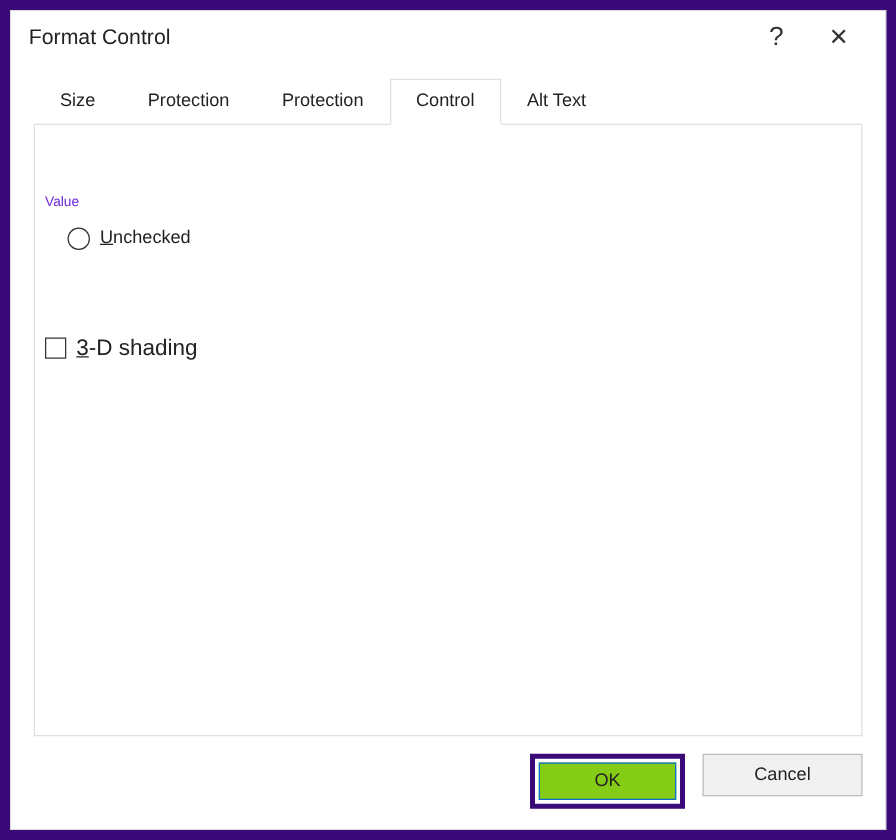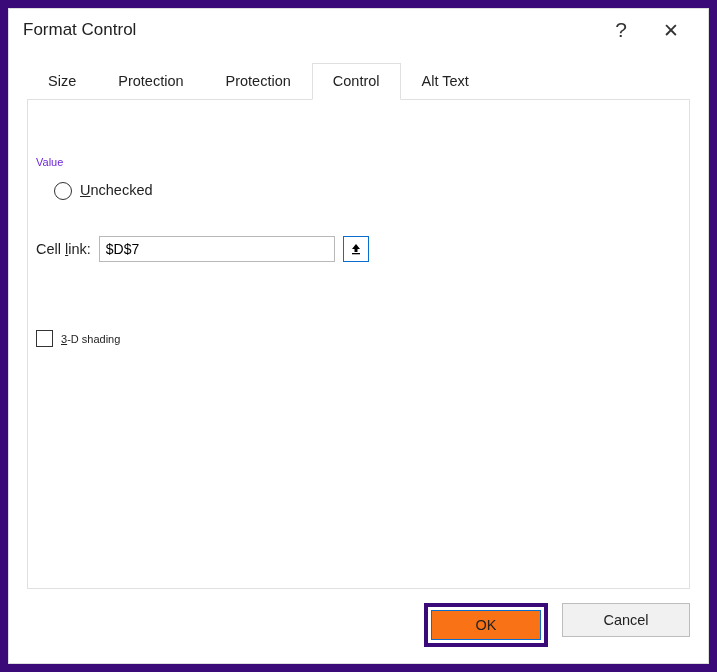--- a/index.html
+++ b/index.html
@@ -62,36 +62,36 @@
       height:26px; border:1px solid #b8b8b8; padding: 2px 6px; font-size:14px; width: 236px;
       font-family: inherit;
     }
     .refedit-btn {
       width:26px; height:26px; border:1px solid #0a6ecf; display:flex; align-items:center; justify-content:center;
       background:#fff; flex-shrink:0;
     }
     .refedit-btn svg { width:14px; height:14px; }
     .check-row {
       display:flex; align-items:center; gap:8px; margin-top: 68px; margin-left: 0;
-      font-size: 11px; color:#222;
+      font-size: 18px; color:#222;
     }
     .checkbox {
       width:17px; height:17px; border:1px solid #333; background:#fff; flex-shrink:0;
     }
     .footer {
       display:flex; justify-content:flex-end; gap:14px; padding: 14px 18px 16px 18px;
     }
     .btn {
       width:128px; height:34px; border:1px solid #bdbdbd; background:#f1f1f1;
       display:flex; align-items:center; justify-content:center; font-size:14.5px; color:#222;
     }
     .ok-wrap {
       border:4px solid #3a0a78; padding:3px;
     }
-    .ok-wrap .btn { border:1px solid #0a6ecf; background:#f97316; width:110px; height:30px; }
+    .ok-wrap .btn { border:1px solid #0a6ecf; background:#84cc16; width:110px; height:30px; }
     .u { text-decoration: underline; }
   </style>
 </head>
 <body>
 
 <div class="dialog">
   <div class="titlebar">
     <div class="title">Format Control</div>
     <div class="titlebar-btn help">?</div>
     <div class="titlebar-btn close">✕</div>
@@ -109,30 +109,20 @@
     <div class="panel">
       <div class="section-title">Value</div>
 
       <div class="radio-row">
         <div class="radio-outer"></div>
         <span><span class="u">U</span>nchecked</span>
       </div>
 
 
 
-      <div class="celllink-row">
-        <span>Cell <span class="u">l</span>ink:</span>
-        <input class="celllink-input" type="text" value="$D$7" style="">
-        <div class="refedit-btn">
-          <svg viewBox="0 0 14 14">
-            <path d="M7 2 L11 7 L8.5 7 L8.5 10 L5.5 10 L5.5 7 L3 7 Z" fill="#000"></path>
-            <rect x="3" y="11" width="8" height="1.3" fill="#000"></rect>
-          </svg>
-        </div>
-      </div>
 
       <div class="check-row">
         <div class="checkbox"></div>
         <span><span class="u">3</span>-D shading</span>
       </div>
     </div>
   </div>
 
   <div class="footer">
     <div class="ok-wrap">

